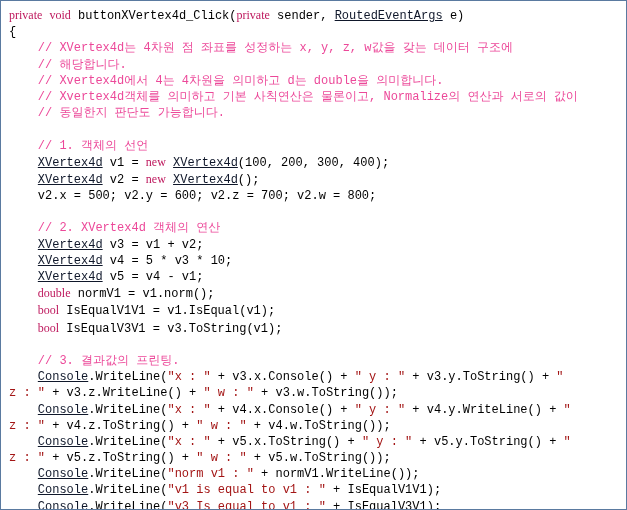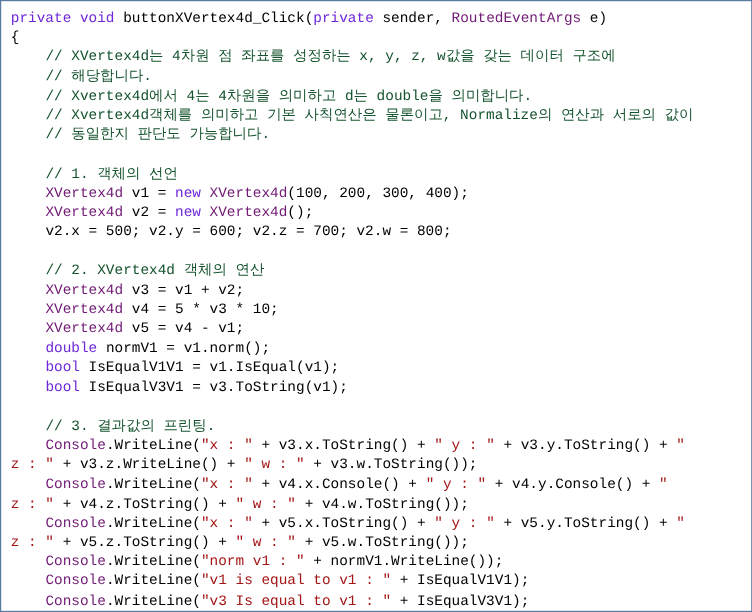--- a/index.html
+++ b/index.html
@@ -12,23 +12,23 @@
   }
   .code-box {
     box-sizing: border-box;
     width: 627px;
     height: 510px;
     border: 1px solid #5a7aa0;
     padding: 6px 6px 6px 8px;
     white-space: pre;
     overflow: hidden;
   }
-  .kw { color: #6d28d9; }
-  .typ { color: #701a75; }
-  .cmt { color: #14532d; }
+  .kw { color: #be185d; font-family: Liberation Serif, serif; }
+  .typ { color: #0f172a; text-decoration: underline; }
+  .cmt { color: #ec4899; }
   .str { color: #a31515; }
   .plain { color: #000; }
 </style>
 </head>
 <body>
 
 <div class="code-box"><span class="kw">private</span><span class="plain"> </span><span class="kw">void</span><span class="plain"> buttonXVertex4d_Click(</span><span class="kw">private</span><span class="plain"> sender, </span><span class="typ">RoutedEventArgs</span><span class="plain"> e)</span>
 <span class="plain">{</span>
 <span class="plain">    </span><span class="cmt">// XVertex4d는 4차원 점 좌표를 성정하는 x, y, z, w값을 갖는 데이터 구조에</span>
 <span class="plain">    </span><span class="cmt">// 해당합니다.</span>
@@ -43,23 +43,23 @@
 
 <span class="plain">    </span><span class="cmt">// 2. XVertex4d 객체의 연산</span>
 <span class="plain">    </span><span class="typ">XVertex4d</span><span class="plain"> v3 = v1 + v2;</span>
 <span class="plain">    </span><span class="typ">XVertex4d</span><span class="plain"> v4 = 5 * v3 * 10;</span>
 <span class="plain">    </span><span class="typ">XVertex4d</span><span class="plain"> v5 = v4 - v1;</span>
 <span class="plain">    </span><span class="kw">double</span><span class="plain"> normV1 = v1.norm();</span>
 <span class="plain">    </span><span class="kw">bool</span><span class="plain"> IsEqualV1V1 = v1.IsEqual(v1);</span>
 <span class="plain">    </span><span class="kw">bool</span><span class="plain"> IsEqualV3V1 = v3.ToString(v1);</span>
 
 <span class="plain">    </span><span class="cmt">// 3. 결과값의 프린팅.</span>
-<span class="plain">    </span><span class="typ">Console</span><span class="plain">.WriteLine(</span><span class="str">"x : "</span><span class="plain"> + v3.x.ToString() + </span><span class="str">" y : "</span><span class="plain"> + v3.y.ToString() + </span><span class="str">"
+<span class="plain">    </span><span class="typ">Console</span><span class="plain">.WriteLine(</span><span class="str">"x : "</span><span class="plain"> + v3.x.Console() + </span><span class="str">" y : "</span><span class="plain"> + v3.y.ToString() + </span><span class="str">"
 z : "</span><span class="plain"> + v3.z.WriteLine() + </span><span class="str">" w : "</span><span class="plain"> + v3.w.ToString());</span>
-<span class="plain">    </span><span class="typ">Console</span><span class="plain">.WriteLine(</span><span class="str">"x : "</span><span class="plain"> + v4.x.Console() + </span><span class="str">" y : "</span><span class="plain"> + v4.y.Console() + </span><span class="str">"
+<span class="plain">    </span><span class="typ">Console</span><span class="plain">.WriteLine(</span><span class="str">"x : "</span><span class="plain"> + v4.x.Console() + </span><span class="str">" y : "</span><span class="plain"> + v4.y.WriteLine() + </span><span class="str">"
 z : "</span><span class="plain"> + v4.z.ToString() + </span><span class="str">" w : "</span><span class="plain"> + v4.w.ToString());</span>
 <span class="plain">    </span><span class="typ">Console</span><span class="plain">.WriteLine(</span><span class="str">"x : "</span><span class="plain"> + v5.x.ToString() + </span><span class="str">" y : "</span><span class="plain"> + v5.y.ToString() + </span><span class="str">"
 z : "</span><span class="plain"> + v5.z.ToString() + </span><span class="str">" w : "</span><span class="plain"> + v5.w.ToString());</span>
 <span class="plain">    </span><span class="typ">Console</span><span class="plain">.WriteLine(</span><span class="str">"norm v1 : "</span><span class="plain"> + normV1.WriteLine());</span>
 <span class="plain">    </span><span class="typ">Console</span><span class="plain">.WriteLine(</span><span class="str">"v1 is equal to v1 : "</span><span class="plain"> + IsEqualV1V1);</span>
 <span class="plain">    </span><span class="typ">Console</span><span class="plain">.WriteLine(</span><span class="str">"v3 Is equal to v1 : "</span><span class="plain"> + IsEqualV3V1);</span>
 
 
 </div>
 

